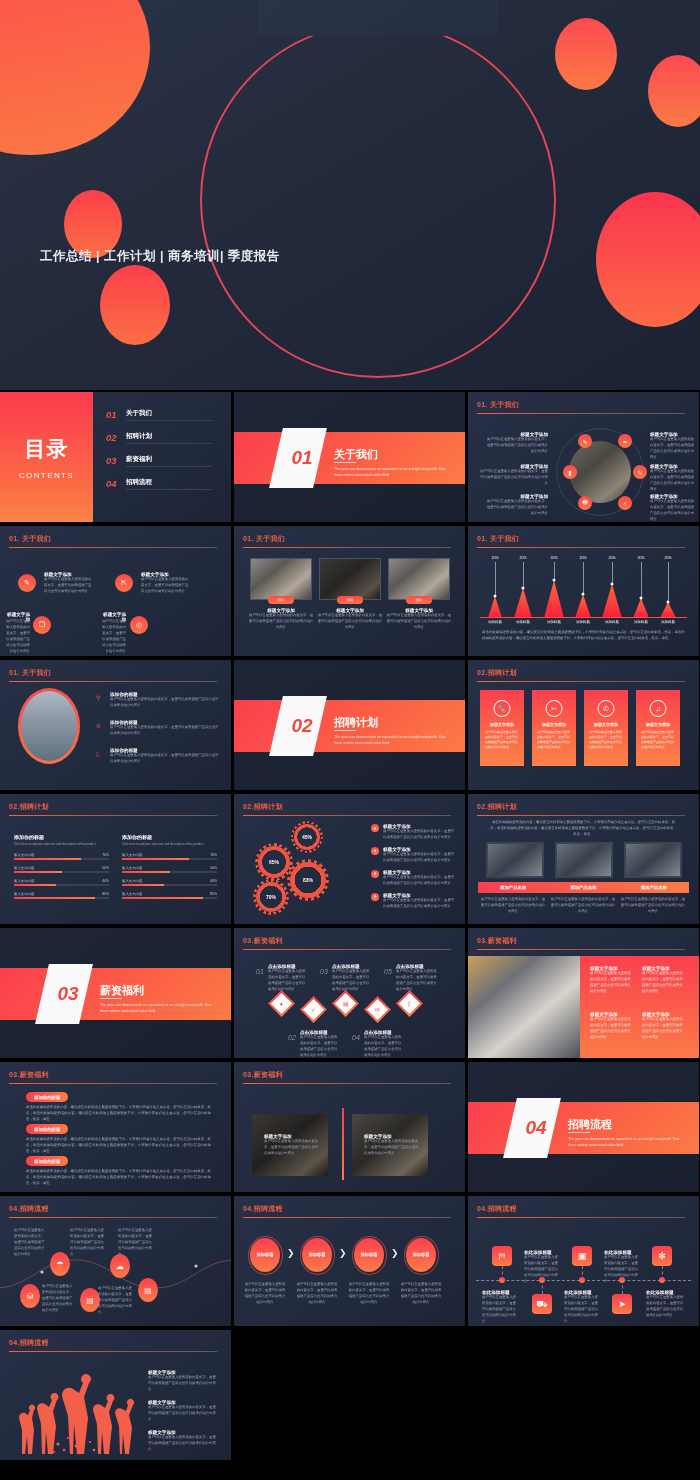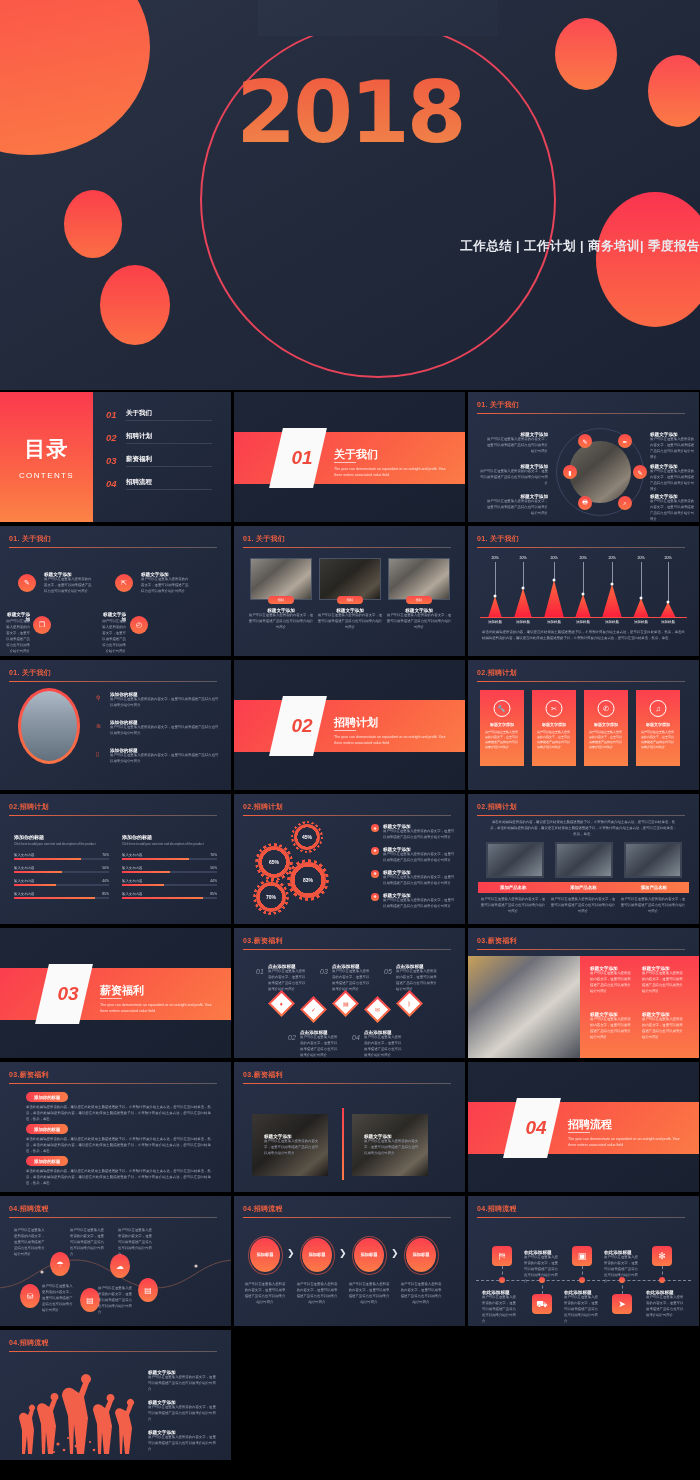--- a/index.html
+++ b/index.html
@@ -46,21 +46,21 @@
     color: transparent;
     background: linear-gradient(180deg, #f0563f, #f08a4a);
     -webkit-background-clip: text; background-clip: text;
     font-family: "DejaVu Sans", sans-serif;
   }
   .hero-title {
     position: absolute; width: 100%; top: 176px; text-align: center;
     font-size: 36px; font-weight: bold; color: #fff; letter-spacing: 2px;
   }
   .hero-sub {
-    position: absolute; width: 100%; top: 238px; text-align: right;
+    position: absolute; width: 100%; top: 248px; text-align: left;
     font-size: 12.5px; font-weight: bold; color: #e8eaef; letter-spacing: .5px; padding-left: 40px;
   }
   .hero-meta {
     position: absolute; width: 100%; top: 268px; text-align: center;
     font-size: 11.5px; color: #e0e3ea;
   }
 
   
   .grid {
     position: absolute; left: 0; top: 392px;
@@ -275,21 +275,20 @@
   <div class="hero">
     <div class="blob b1"></div>
     <div class="blob b2"></div>
     <div class="blob b3"></div>
     <div class="blob b4"></div>
     <div class="blob b5"></div>
     <div class="blob b6"></div>
     <div class="arc"></div>
     <div class="arc-mask"></div>
     <div class="hero-inner">
-      <div class="year">2018</div>
       <div class="hero-sub">工作总结 | 工作计划 | 商务培训| 季度报告</div>
     </div>
   </div>
 
   <div class="grid">
 
     <div class="thumb">
       <div class="toc-left">
         <div class="cn">目录</div>
         <div class="en">CONTENTS</div>

